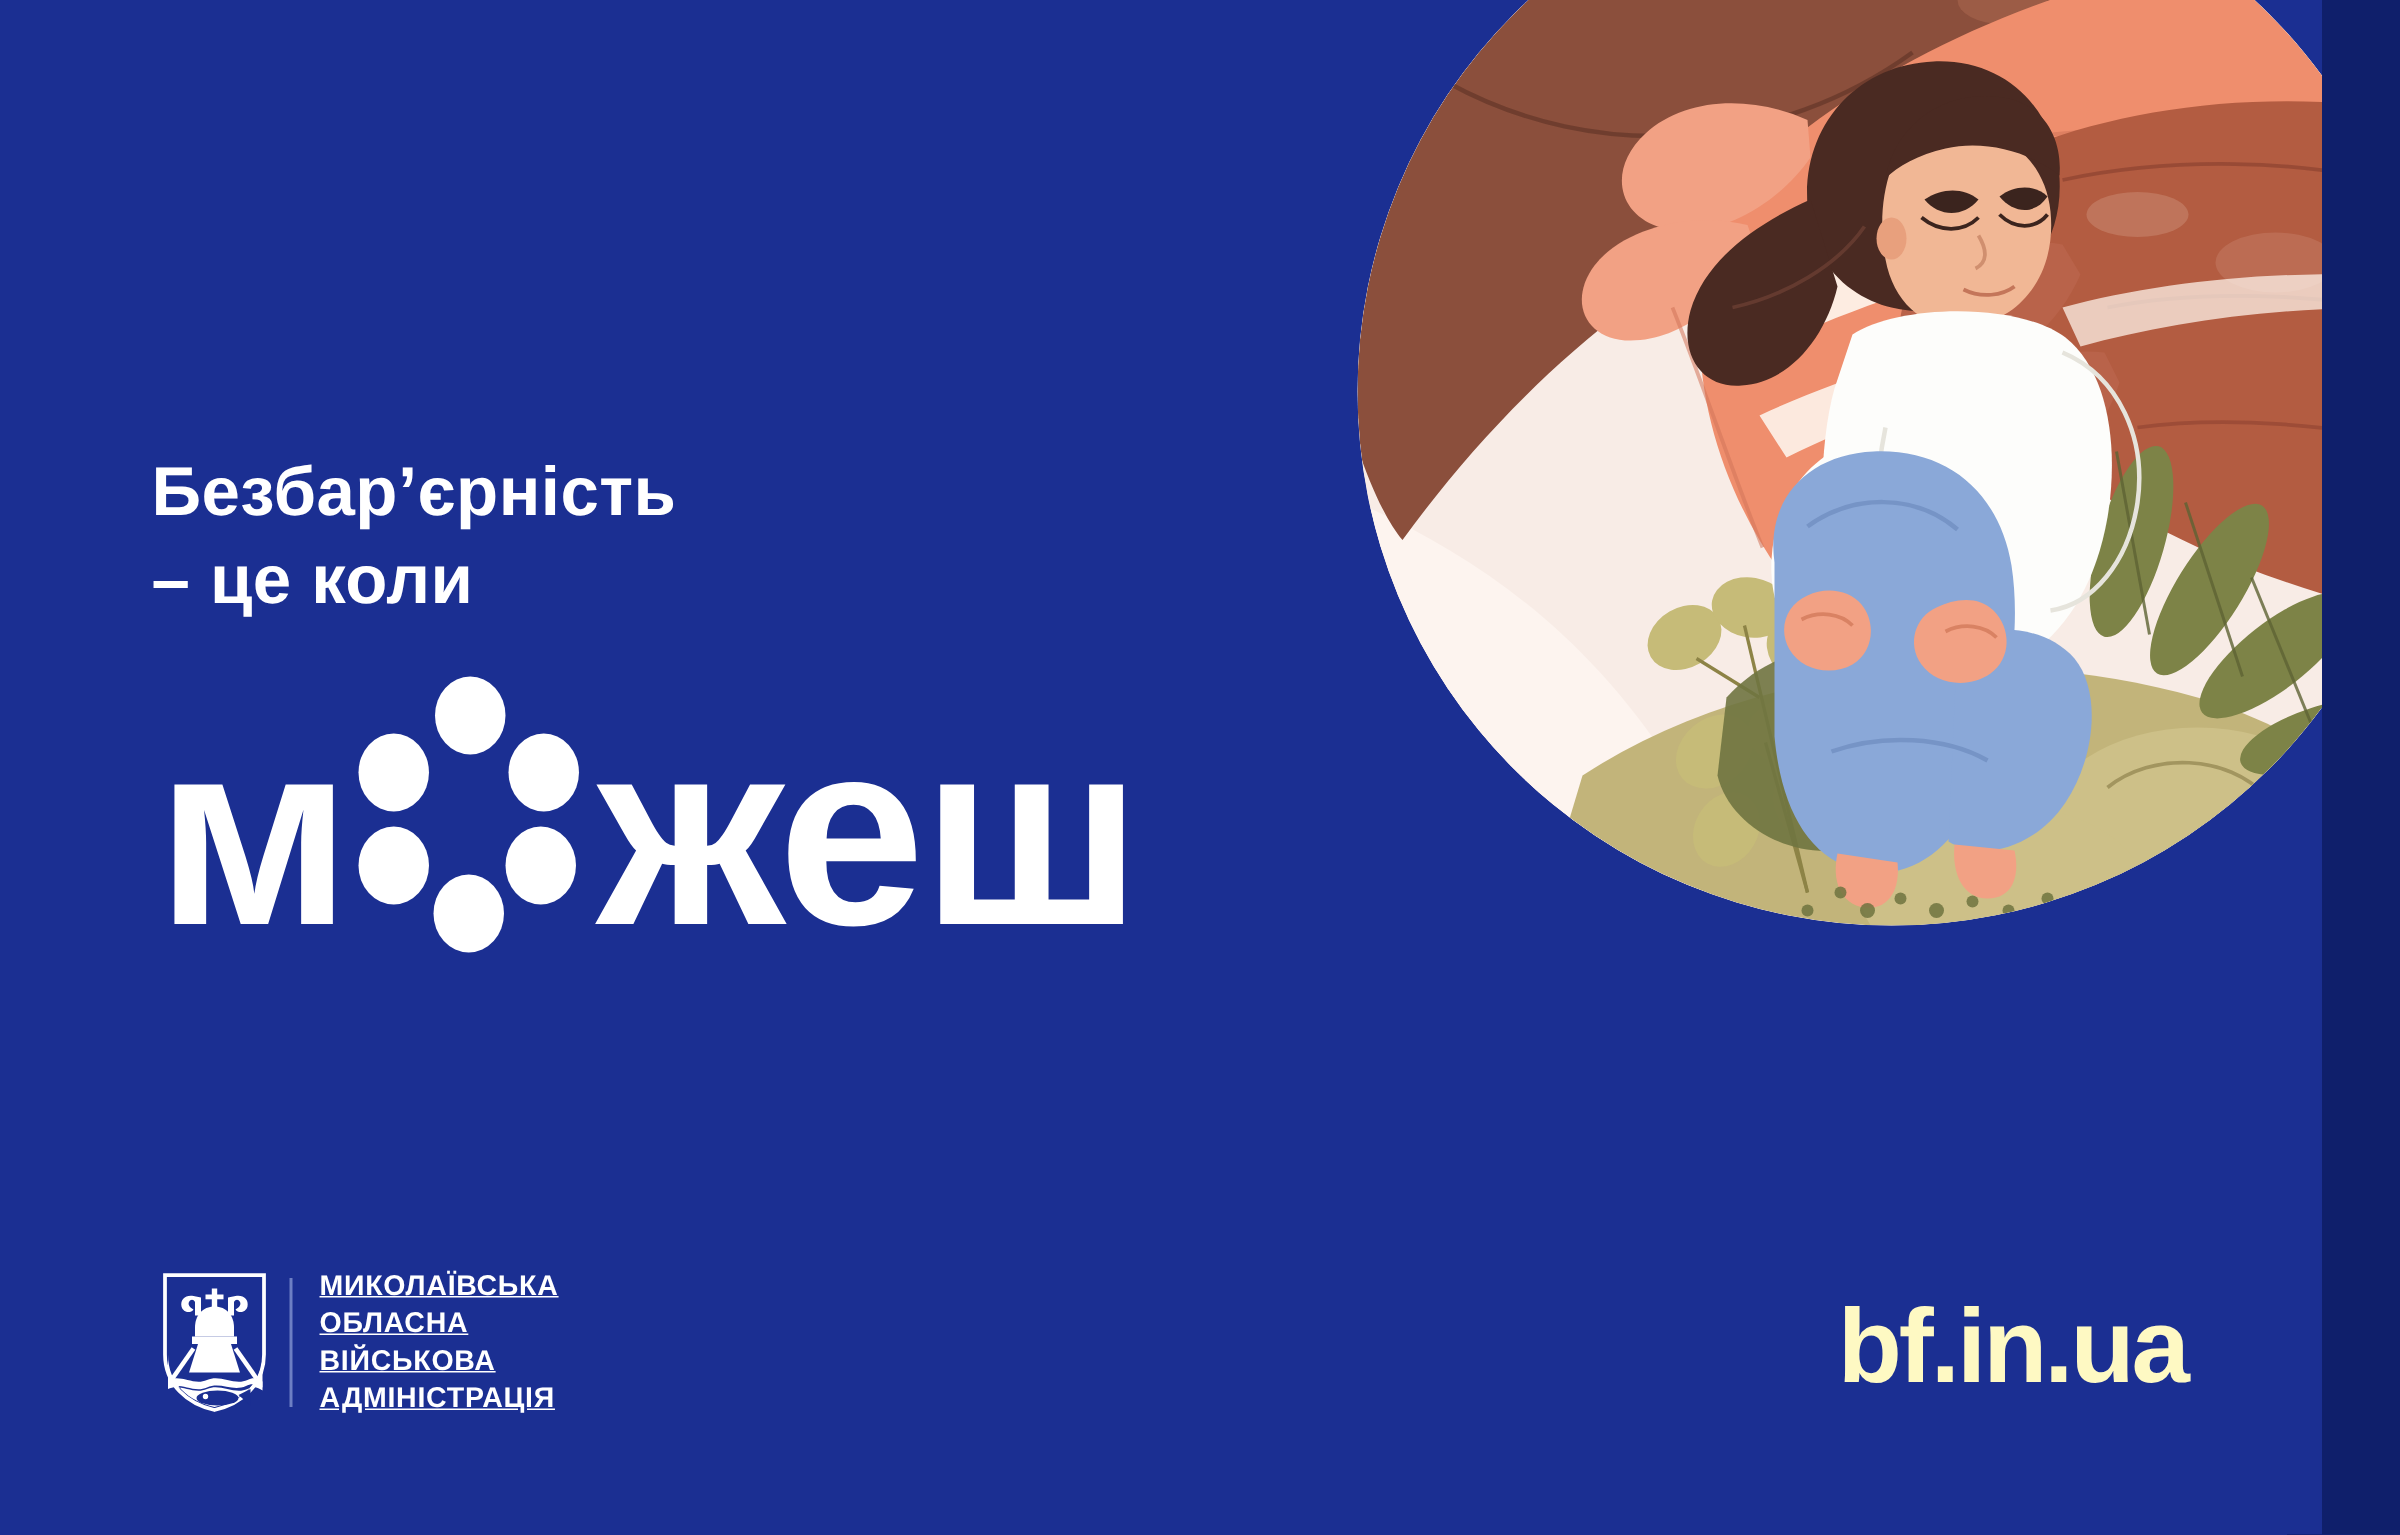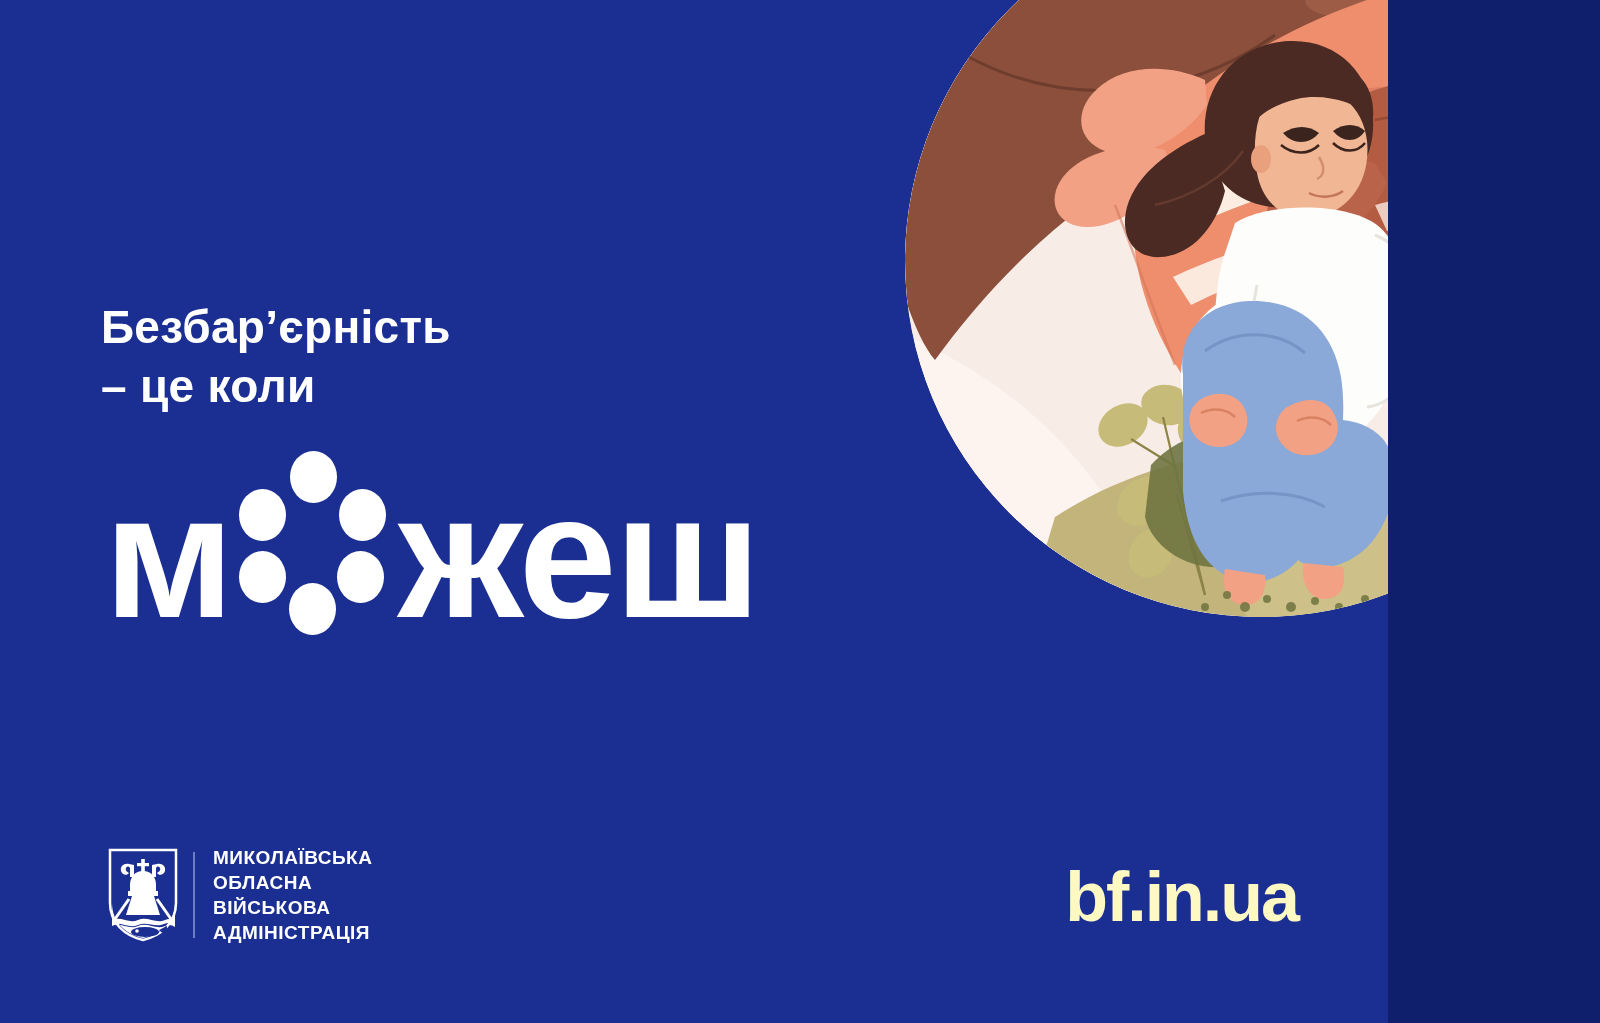--- a/index.html
+++ b/index.html
@@ -2,21 +2,21 @@
 <html><head>
 <meta charset="utf-8">
 <style>
   html, body {
     margin: 0;
     padding: 0;
     background: #0f1f6b;
   }
   #poster {
     position: relative;
-    width: 1388px;
+    width: 1548px;
     height: 1023px;
     background: #1b2f92;
     overflow: hidden;
     font-family: "Liberation Sans", sans-serif;
   }
 
   
   #illustration {
     position: absolute;
     left: 905px;
@@ -106,20 +106,21 @@
     background: #6d7fc4;
     margin: 0 18px 0 14px;
     flex: none;
   }
   #ova .lines {
     color: #ffffff;
     font-size: 19px;
     font-weight: bold;
     line-height: 1.32;
     letter-spacing: 0.5px;
+    text-decoration: underline;
   }
 
   
   #sitelogo {
     position: absolute;
     right: 90px;
     top: 862px;
     color: #fef9c3;
     font-size: 70px;
     font-weight: bold;

